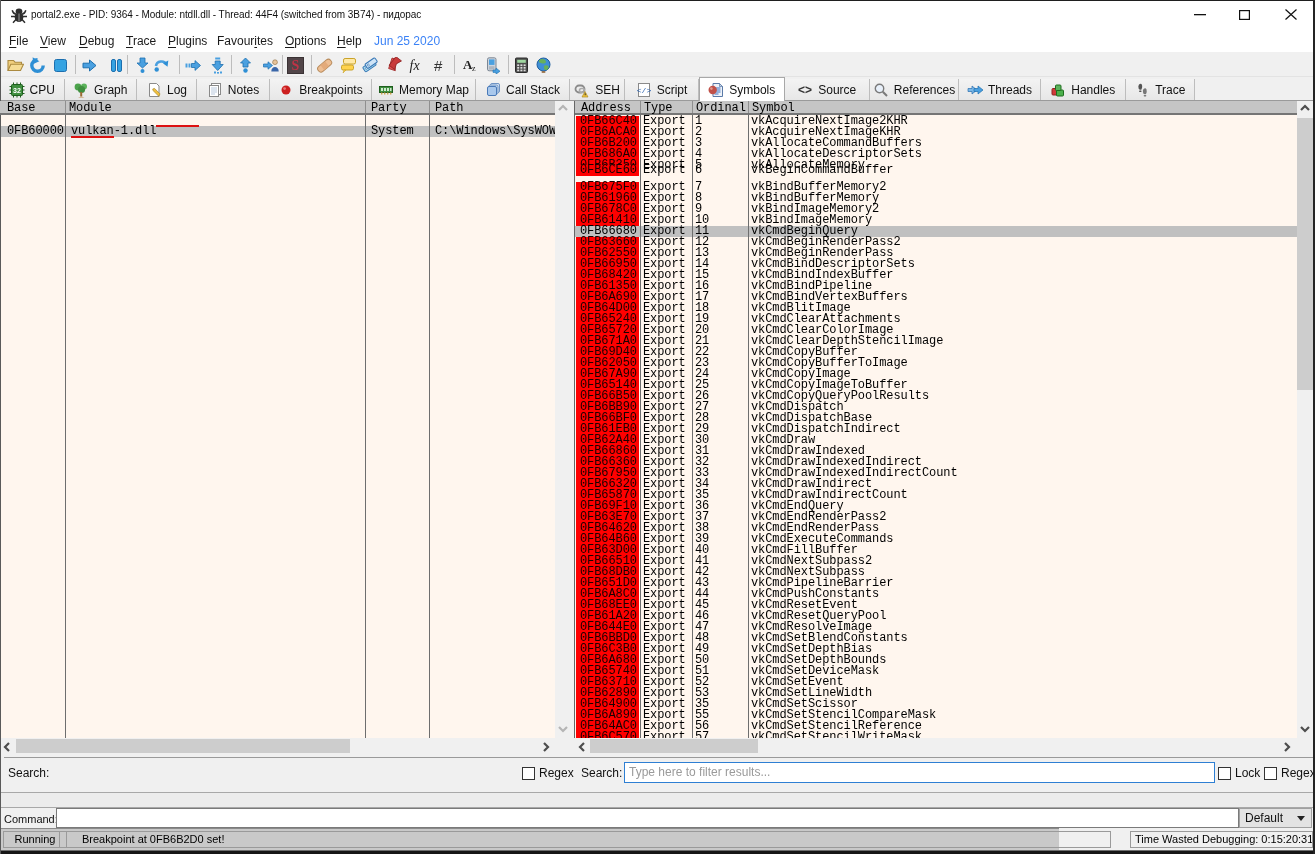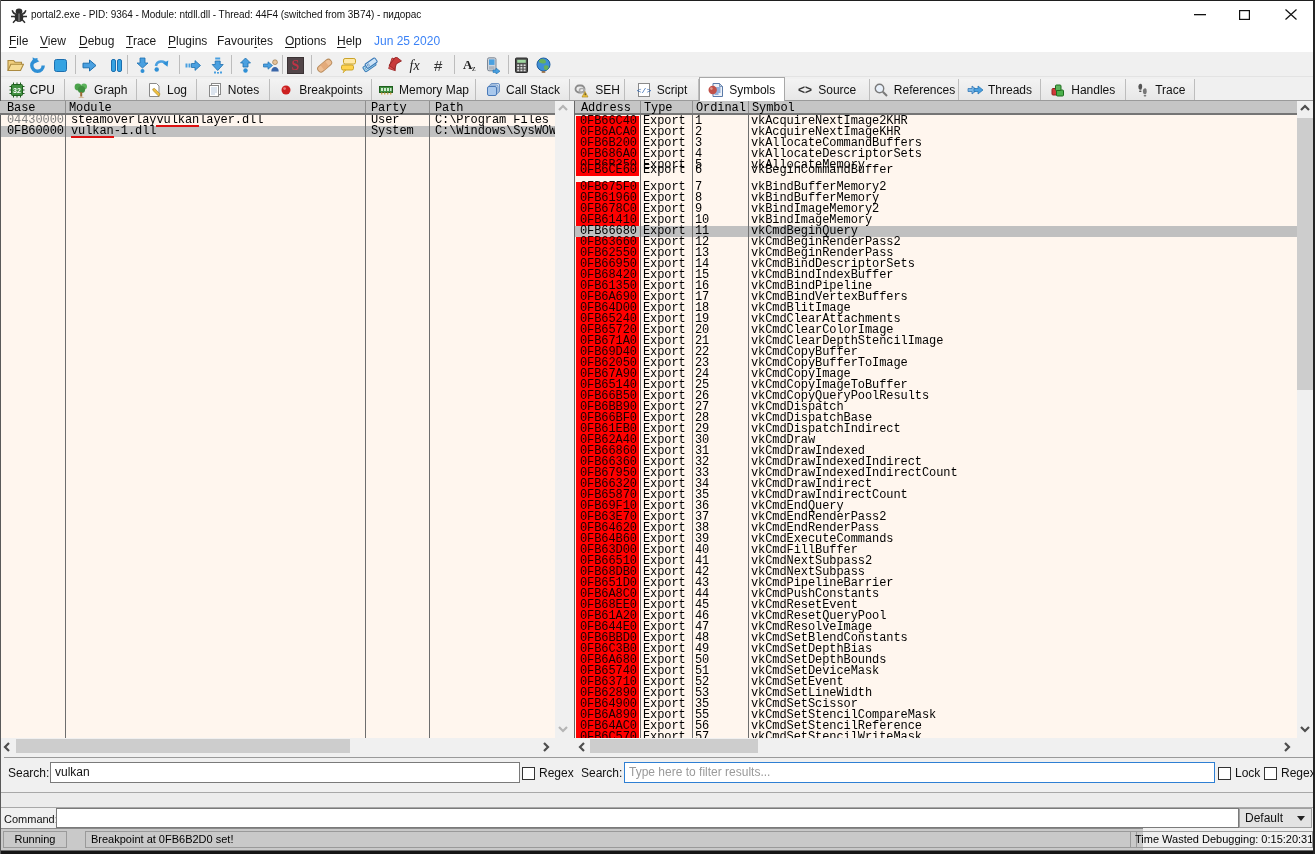--- a/index.html
+++ b/index.html
@@ -45,21 +45,21 @@
 
 #searchrow{position:absolute;left:4px;top:757px;width:1313px;height:35px;background:#f0f0f0;border-top:1px solid #9a9a9a}
 .lbl{position:absolute;font-size:12px;color:#111}
 .inp{position:absolute;background:#fff;border:1px solid #7a7a7a;font-size:12px;color:#111;padding-left:4px;line-height:19px;white-space:pre}
 .cb{position:absolute;width:13px;height:13px;background:#fff;border:1px solid #333}
 #midstrip{position:absolute;left:0;top:792px;width:1313px;height:16px;background:#ececec;border-top:1px solid #a8a8a8;border-bottom:1px solid #a8a8a8}
 #cmdrow{position:absolute;left:0;top:808px;width:1313px;height:21px;background:#f0f0f0}
 #combo{position:absolute;left:1239px;top:808px;width:73px;height:20px;background:#e3e3e3;border:1px solid #a0a0a0;font-size:12px;color:#111;line-height:18px;padding-left:5px}
 #combo .arr{position:absolute;right:6px;top:7px;width:0;height:0;border-left:4px solid transparent;border-right:4px solid transparent;border-top:5px solid #222}
 
-#statusbar{position:absolute;left:0;top:828px;width:1143px;height:22px;background:#c9c9c9;border-top:1px solid #8a8a8a}
+#statusbar{position:absolute;left:0;top:828px;width:1059px;height:22px;background:#c9c9c9;border-top:1px solid #8a8a8a}
 .sp{position:absolute;top:2px;height:17px;border:1px solid #9a9a9a;font-size:11px;color:#000;line-height:15px;white-space:nowrap;overflow:hidden}
 #botstrip{position:absolute;left:0;top:850px;width:1313px;height:4px;background:#161616;border-top:1px solid #6e6e6e}
 </style></head><body>
 <div id="titlebar">
  <svg style="position:absolute;left:10px;top:7px" width="18" height="17" viewBox="0 0 18 17">
   <g stroke="#2e2e2e" stroke-width="1.5" fill="none">
    <path d="M2.2 3.2 Q3.2 6.8 6 7.2 M15.8 3.2 Q14.8 6.8 12 7.2 M1 9.5 h4.5 M12.5 9.5 h4.5 M3 15.8 L6.2 12.2 M15 15.8 L11.8 12.2"></path>
   </g>
   <ellipse cx="9" cy="10.2" rx="4.3" ry="4.9" fill="#2e2e2e"></ellipse>
   <path d="M5.6 4.8 a3.4 3.2 0 0 1 6.8 0 l-0.4 1.6 h-6 Z" fill="#2e2e2e"></path>
@@ -356,21 +356,20 @@
       <span style="left:69px">Module</span>
       <span style="left:371px">Party</span>
       <span style="left:435px">Path</span>
       <div class="hgl" style="left:65px"></div>
       <div class="hgl" style="left:365px"></div>
       <div class="hgl" style="left:429px"></div>
     </div>
  <div class="gl" style="left:65px"></div>
     <div class="gl" style="left:365px"></div>
     <div class="gl" style="left:429px"></div>
- <div class="rw" style="top:14px"><span class="lb">04430000</span><span class="lm">steamoverlayvulkanlayer.dll</span><span class="lp">User</span><span class="lh">C:\Program Files</span></div>
  <div class="rw lrow2" style="top:25px"><span class="lb2">0FB60000</span><span class="lm">vulkan-1.dll</span><span class="lp">System</span><span class="lh">C:\Windows\SysWOW</span></div>
  <div class="redu" style="left:156px;top:24px;width:43px"></div>
  <div class="redu" style="left:71px;top:35px;width:43px"></div>
 </div>
 <div class="sb" style="left:555px;top:101px;width:16px;height:637px"></div>
 <svg class="abs" style="left:557px;top:104px" width="12" height="12" viewBox="0 0 12 12">
     <polyline points="2,6 6,2 10,6" fill="none" stroke="#b5b5b5" stroke-width="2.2"></polyline>
   </svg>
 <svg class="abs" style="left:557px;top:725px" width="12" height="12" viewBox="0 0 12 12">
     <polyline points="2,2 6,6 10,2" fill="none" stroke="#b5b5b5" stroke-width="2.2"></polyline>
@@ -468,37 +467,36 @@
 <svg class="abs" style="left:578px;top:741px" width="12" height="12" viewBox="0 0 12 12">
     <polyline points="6,2 2,6 6,10" fill="none" stroke="#4d4d4d" stroke-width="2.2"></polyline>
   </svg>
 <div class="thumb" style="left:590px;top:739px;width:168px;height:14px"></div>
 <svg class="abs" style="left:1283px;top:741px" width="12" height="12" viewBox="0 0 12 12">
     <polyline points="2,2 6,6 2,10" fill="none" stroke="#4d4d4d" stroke-width="2.2"></polyline>
   </svg>
 
 <div id="searchrow">
  <span class="lbl" style="left:4px;top:8px">Search:</span>
- <div class="inp" style="left:46px;top:4px;width:470px;height:21px">vulkan</div>
  <div class="cb" style="left:518px;top:9px"></div>
  <span class="lbl" style="left:535px;top:8px">Regex</span>
  <span class="lbl" style="left:577px;top:8px">Search:</span>
  <div class="inp" style="left:620px;top:4px;width:591px;height:21px;border-color:#2e7fd3;color:#9a9a9a">Type here to filter results...</div>
  <div class="cb" style="left:1214px;top:9px"></div>
  <span class="lbl" style="left:1231px;top:8px">Lock</span>
  <div class="cb" style="left:1260px;top:9px"></div>
  <span class="lbl" style="left:1277px;top:8px">Regex</span>
 </div>
 <div id="midstrip"></div>
 <div id="cmdrow">
  <span class="lbl" style="left:4px;top:5px;font-size:11px">Command:</span>
  <div class="inp" style="left:56px;top:0;width:1183px;height:20px"></div>
 </div>
 <div id="combo">Default<span class="arr"></span></div>
 <div id="statusbar">
  <div class="sp" style="left:3px;width:64px;text-align:center">Running</div>
- <div class="sp" style="left:85px;width:1052px;padding-left:5px">Breakpoint at 0FB6B2D0 set!</div>
+ <div class="sp" style="left:59px;width:1052px;padding-left:22px">Breakpoint at 0FB6B2D0 set!</div>
  <div class="sp" style="left:1130px;width:183px;padding-left:4px">Time Wasted Debugging: 0:15:20:31</div>
 </div>
 <div id="botstrip"></div>
 <div class="abs" style="left:0;top:0;width:1315px;height:1px;background:#1f1f1f"></div>
 <div class="abs" style="left:0;top:0;width:1px;height:854px;background:#5a5a5a"></div>
 <div class="abs" style="left:1313px;top:0;width:2px;height:854px;background:#242424"></div>
 
 </body></html>

